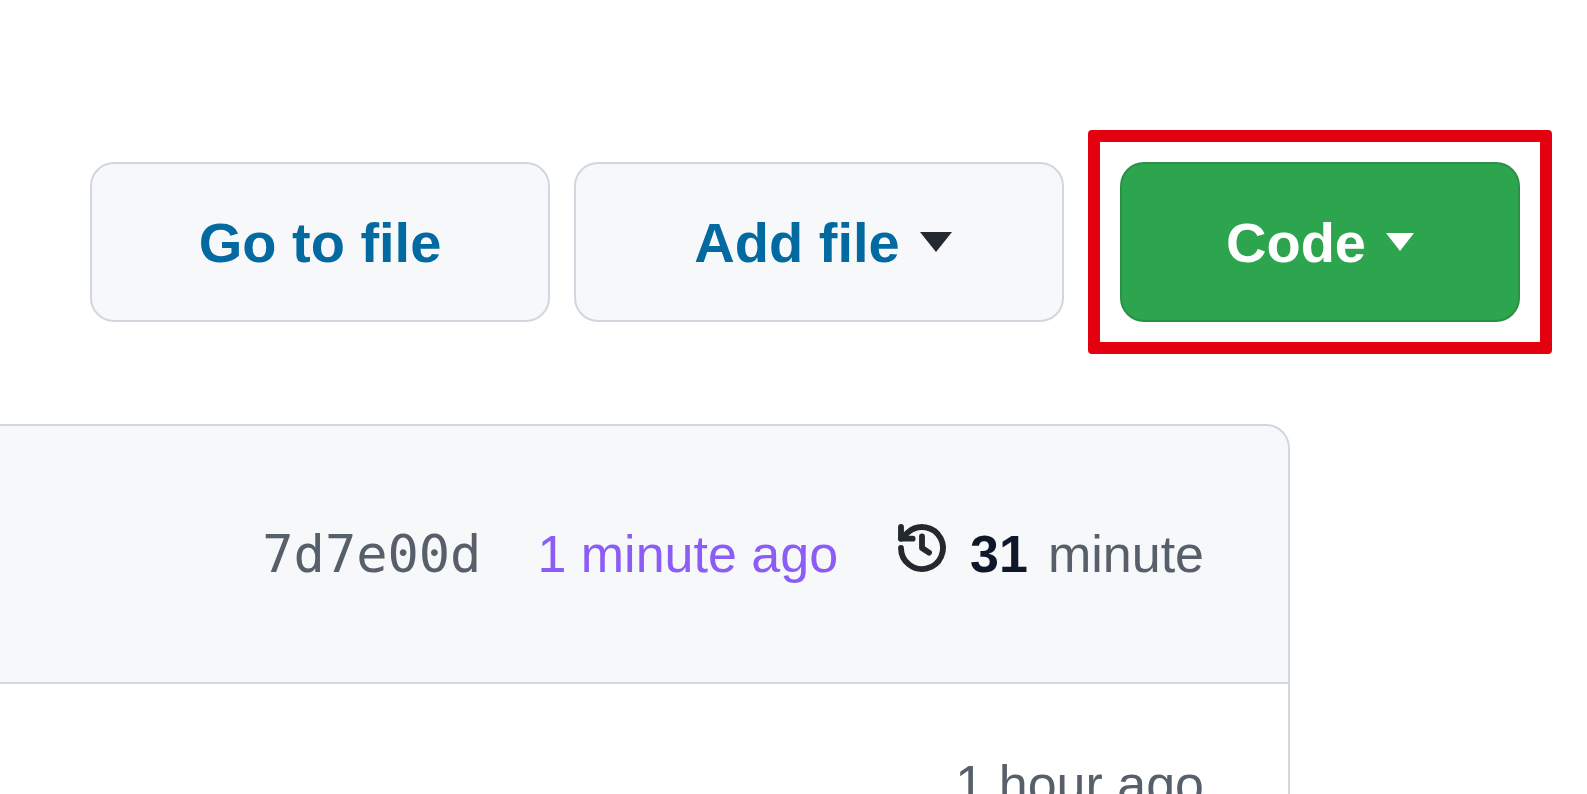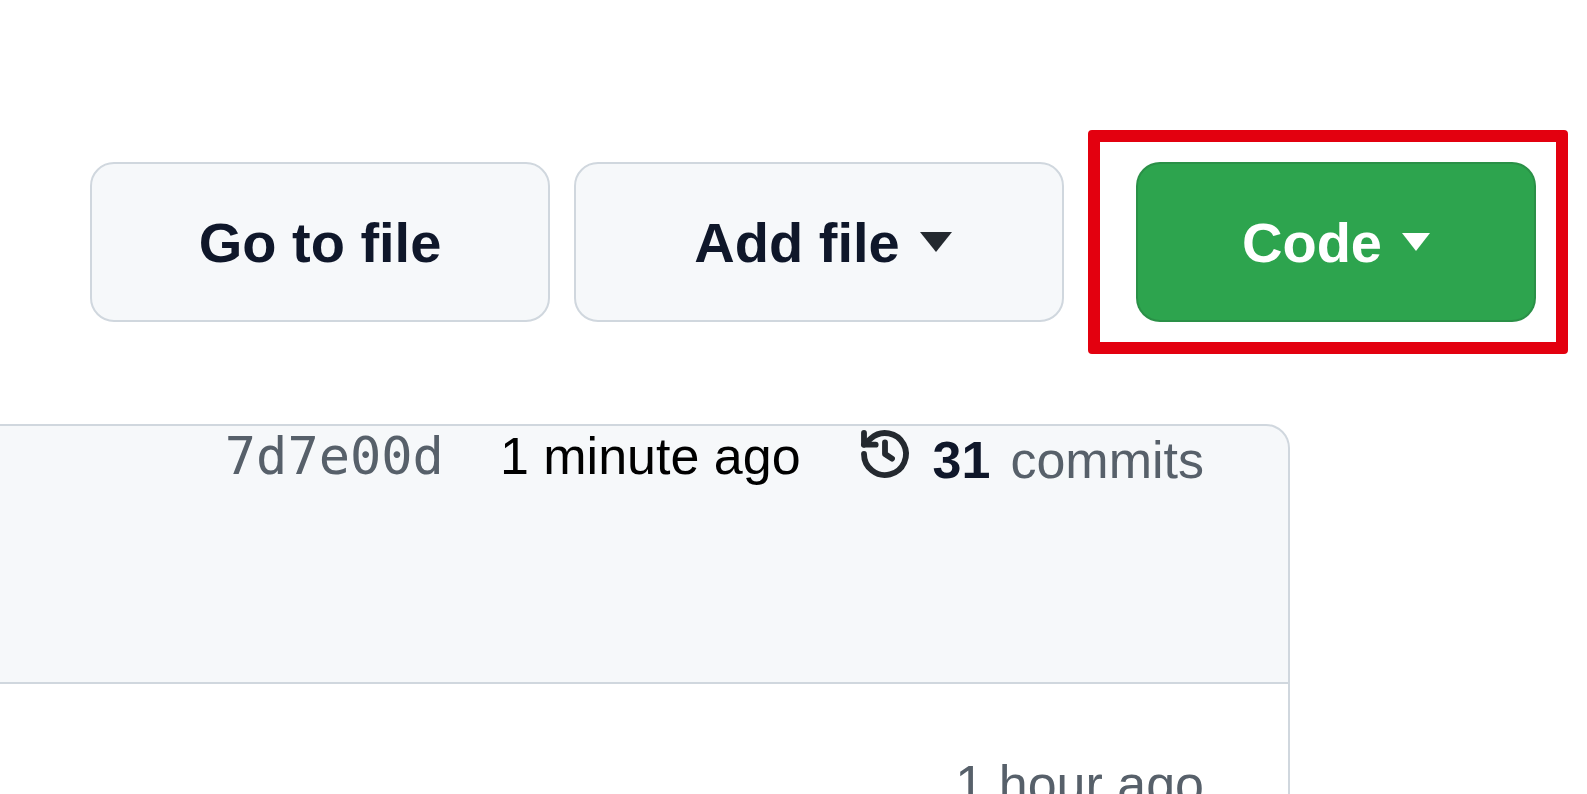--- a/index.html
+++ b/index.html
@@ -27,37 +27,36 @@
       font-weight: 600;
       display: inline-flex;
       align-items: center;
       justify-content: center;
       cursor: pointer;
       white-space: nowrap;
     }
     .btn-default {
       background: #f6f8fa;
       border: 2px solid #d0d7de;
-      color: #0f172a;
+      color: #0369a1;
     }
     .btn-go-to-file {
       width: 460px;
     }
     .btn-add-file {
       width: 490px;
       gap: 20px;
       padding-left: 8px;
     }
     .btn-primary {
       background: #2da44e;
       border: 2px solid rgba(27,31,36,0.15);
       color: #ffffff;
       width: 400px;
       gap: 20px;
-      margin-left: 16px;
     }
     .caret-dark {
       width: 0;
       height: 0;
       border-left: 16px solid transparent;
       border-right: 16px solid transparent;
       border-top: 20px solid #24292f;
       display: inline-block;
     }
     .caret-light {
@@ -75,34 +74,34 @@
       display: inline-flex;
     }
     .commit-bar {
       margin-top: 70px;
       border: 2px solid #d0d7de;
       border-left: none;
       border-radius: 0 24px 0 0;
       background: #f6f8fa;
       height: 260px;
       display: flex;
-      align-items: flex-start;
+      align-items: center;
       justify-content: flex-end;
       padding-right: 84px;
       gap: 56px;
       width: 1290px;
     }
     .commit-hash {
       font-family: ui-monospace, SFMono-Regular, "SF Mono", Menlo, Consolas, monospace;
       font-size: 52px;
       color: #57606a;
     }
     .commit-time {
       font-size: 52px;
-      color: #000000;
+      color: #8b5cf6;
     }
     .commits-link {
       display: inline-flex;
       align-items: center;
       gap: 20px;
       font-size: 52px;
       color: #57606a;
     }
     .commits-count {
       font-weight: 700;
@@ -151,19 +150,19 @@
   <span class="commit-time">1 minute ago</span>
   <span class="commits-link">
     <span class="history-icon">
       <svg viewBox="0 0 24 24" fill="none" stroke="currentColor" stroke-width="2.5" stroke-linecap="round" stroke-linejoin="round">
         <path d="M3 12a9 9 0 1 0 3-6.7L3 8"></path>
         <polyline points="3 3 3 8 8 8"></polyline>
         <polyline points="12 7 12 12 15 14"></polyline>
       </svg>
     </span>
     <span class="commits-count">31</span>
-    <span>commits</span>
+    <span>minute</span>
   </span>
 </div>
 
 <div class="file-row">
   <span class="file-time">1 hour ago</span>
 </div>
 
 </body></html>

